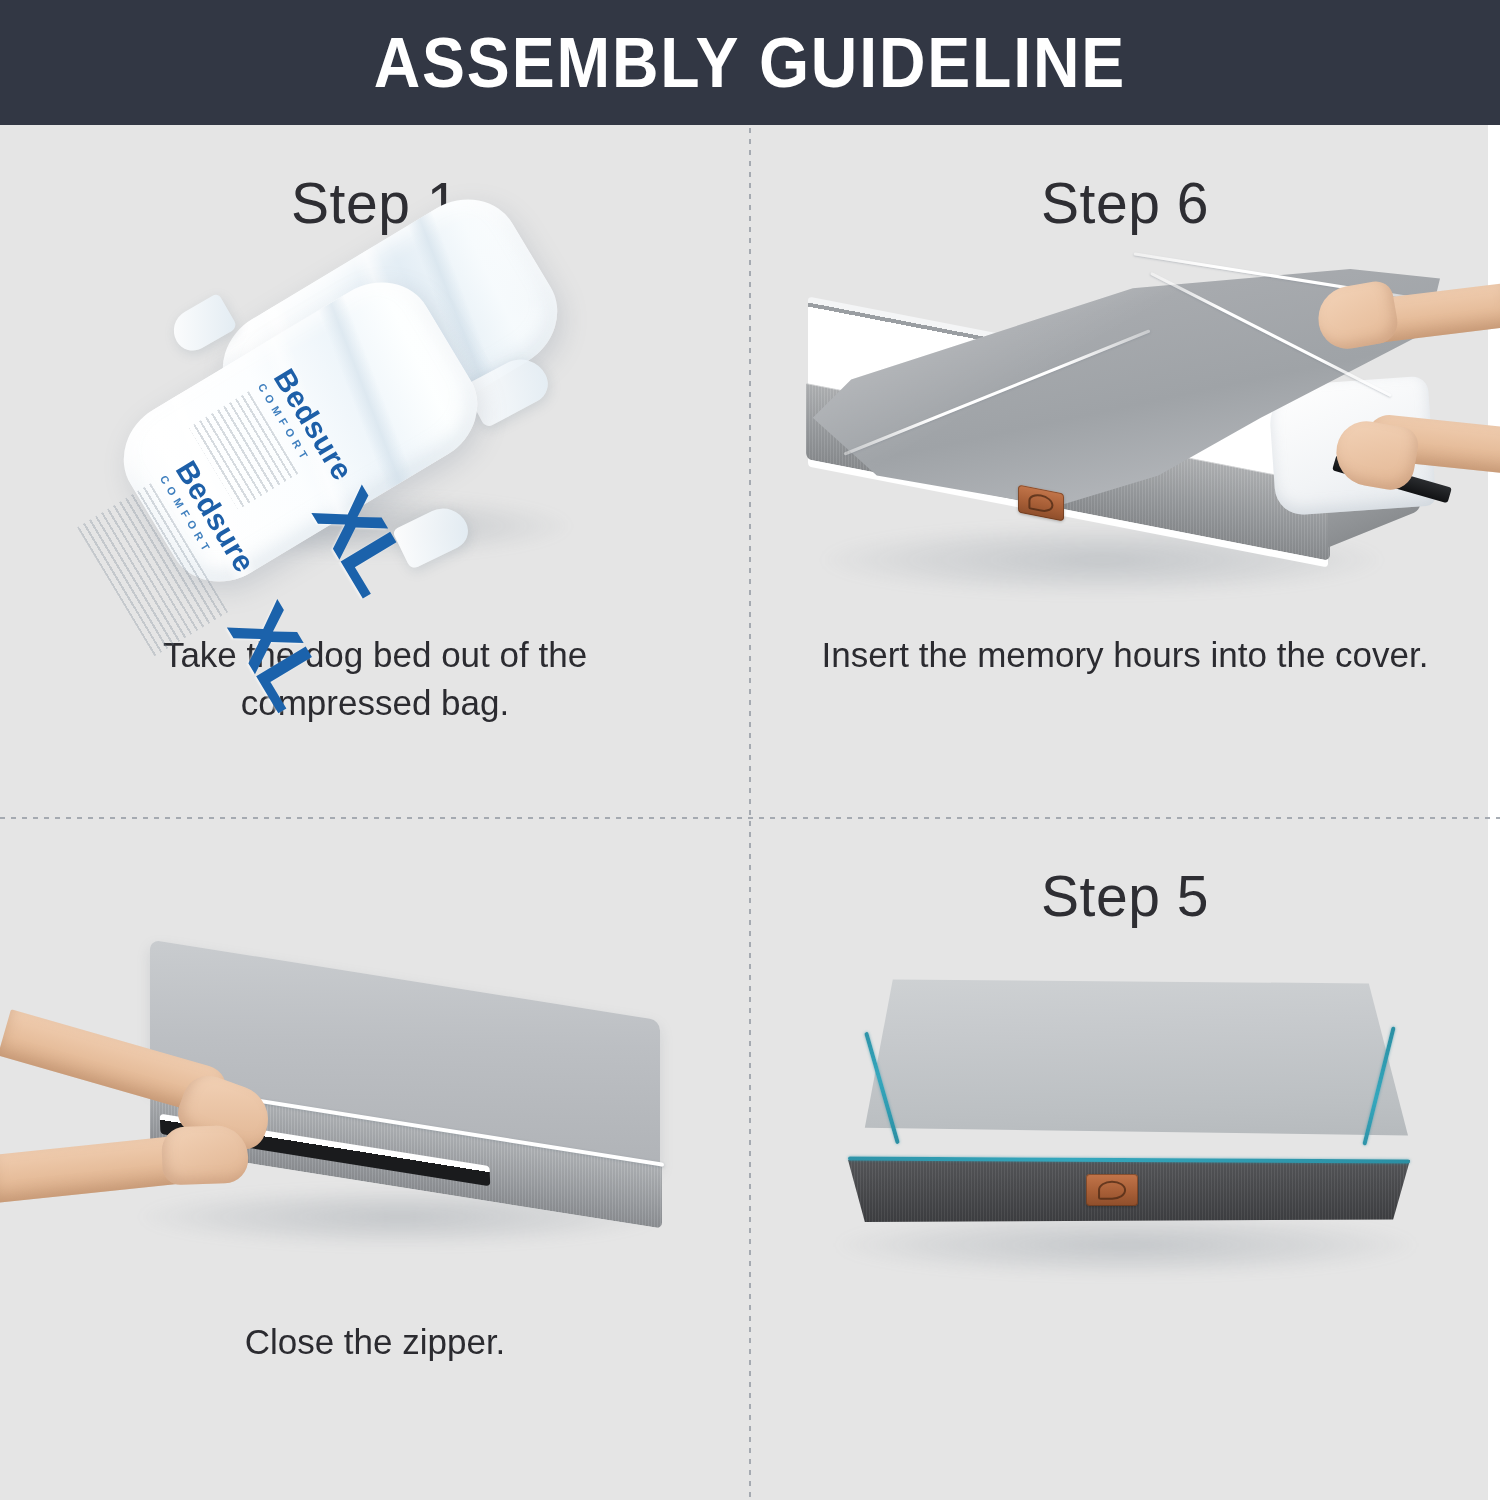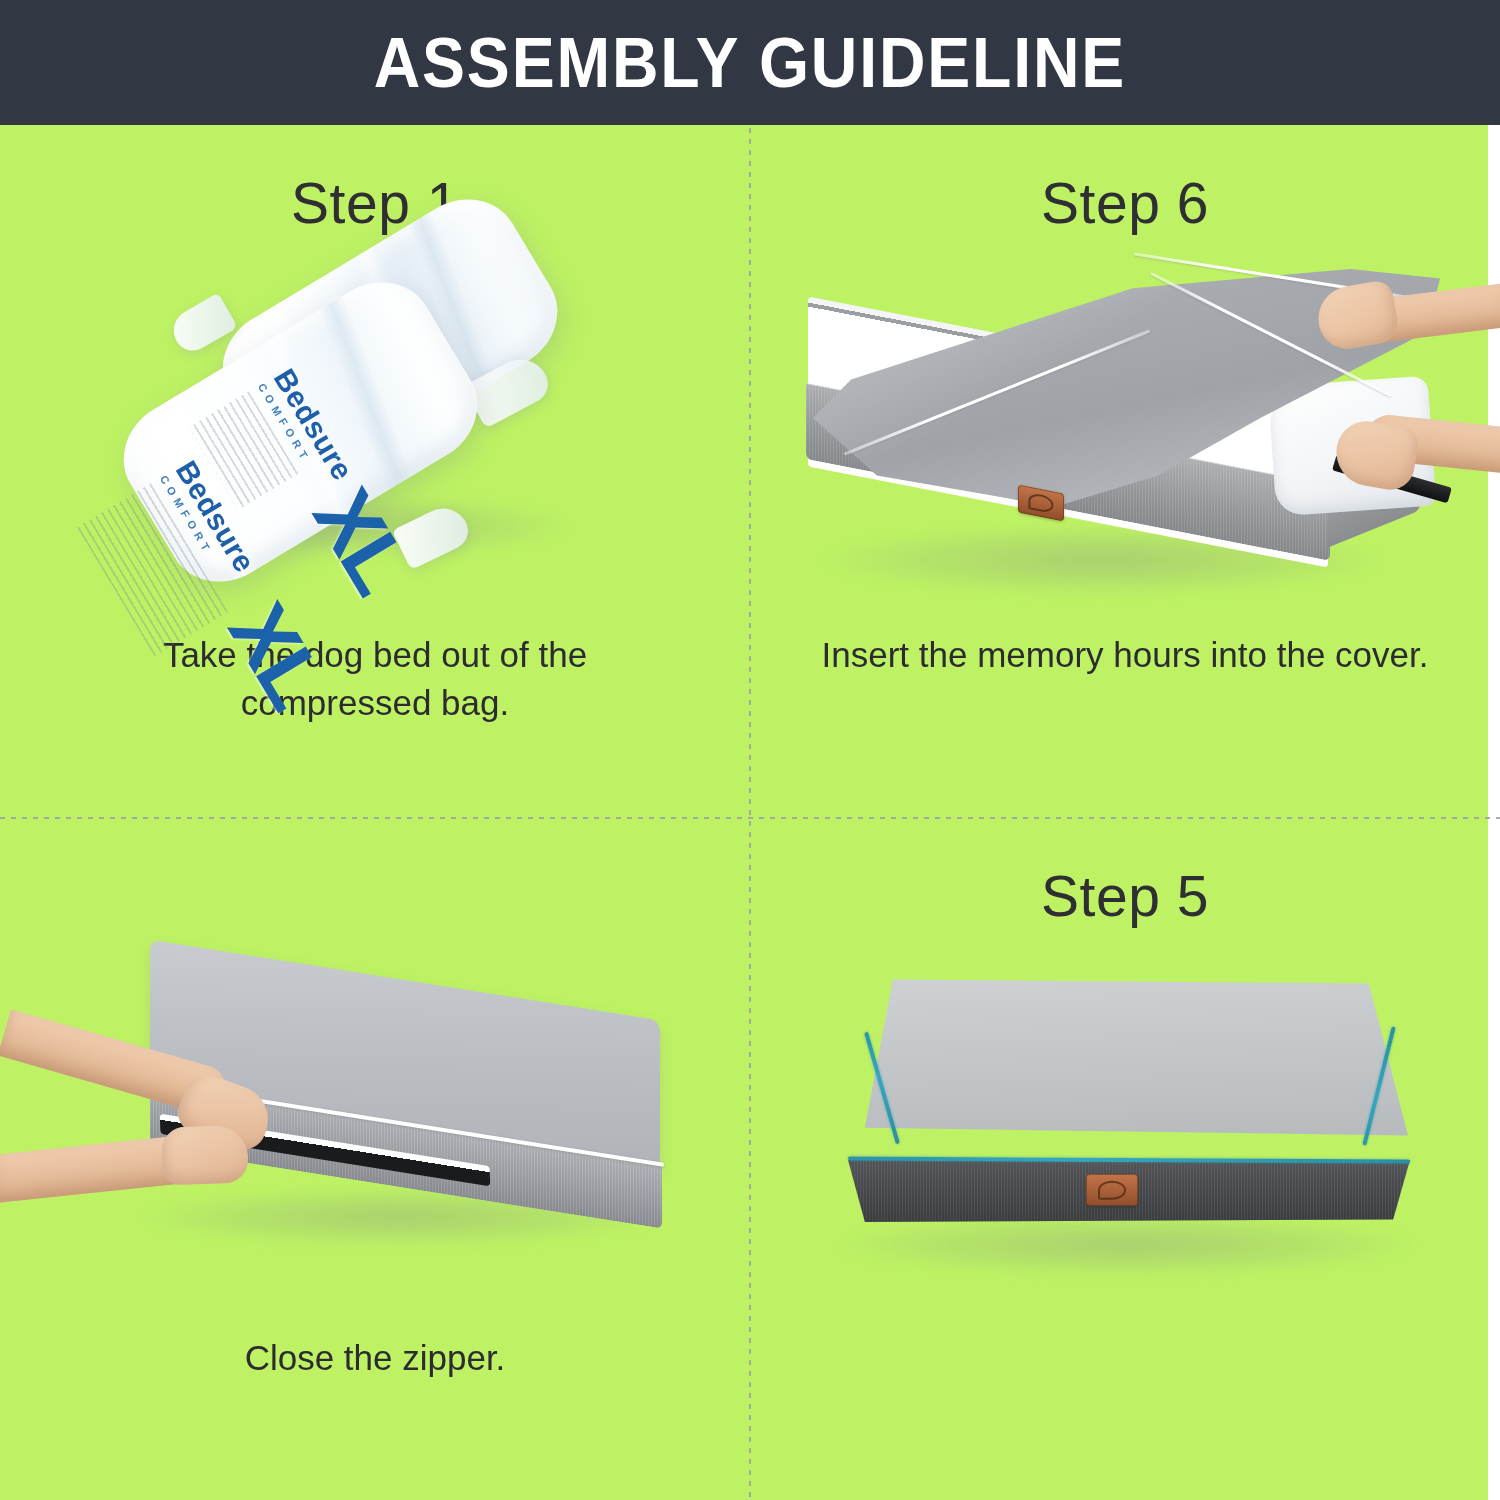--- a/index.html
+++ b/index.html
@@ -2,21 +2,21 @@
 <html><head>
 <meta charset="utf-8">
 <style>
   * { box-sizing: border-box; margin: 0; padding: 0; }
   html, body {
     width: 1500px; height: 1500px;
     background: #ffffff;
     font-family: "Liberation Sans", sans-serif;
     overflow: hidden;
   }
-  .page { position: relative; width: 1488px; height: 1500px; background:#bef264; }
+  .page { position: relative; width: 1488px; height: 1500px; background:#e5e5e5; }
 
   
   .header {
     position: absolute; left: 0; top: 0; width: 1500px; height: 125px;
     background: #323744;
     display: flex; align-items: center; justify-content: center;
   }
   .header-title {
     color: #ffffff;
     font-family: "Liberation Sans Narrow", "Liberation Sans", sans-serif;
@@ -56,21 +56,21 @@
     font-size: 57px; font-weight: 400; color: #2e2e33;
     letter-spacing: .5px; margin-top: 50px; line-height: 1;
   }
   .caption {
     position: absolute; left: 0; width: 100%;
     text-align: center; color: #2b2b30;
     font-size: 35px; line-height: 1.38; font-weight: 300;
     padding: 0 40px;
   }
   .cap-r1 { top: 506px; }
-  .cap-r2 { top: 516px; }
+  .cap-r2 { top: 500px; }
 
   
   .stage { position: absolute; left: 0; top: 120px; width: 750px; height: 400px; }
 
   
   .rolls { position: absolute; left: 0; top: 0; width: 750px; height: 400px; }
   .roll {
     position: absolute;
     border-radius: 58px / 52px;
     background:

